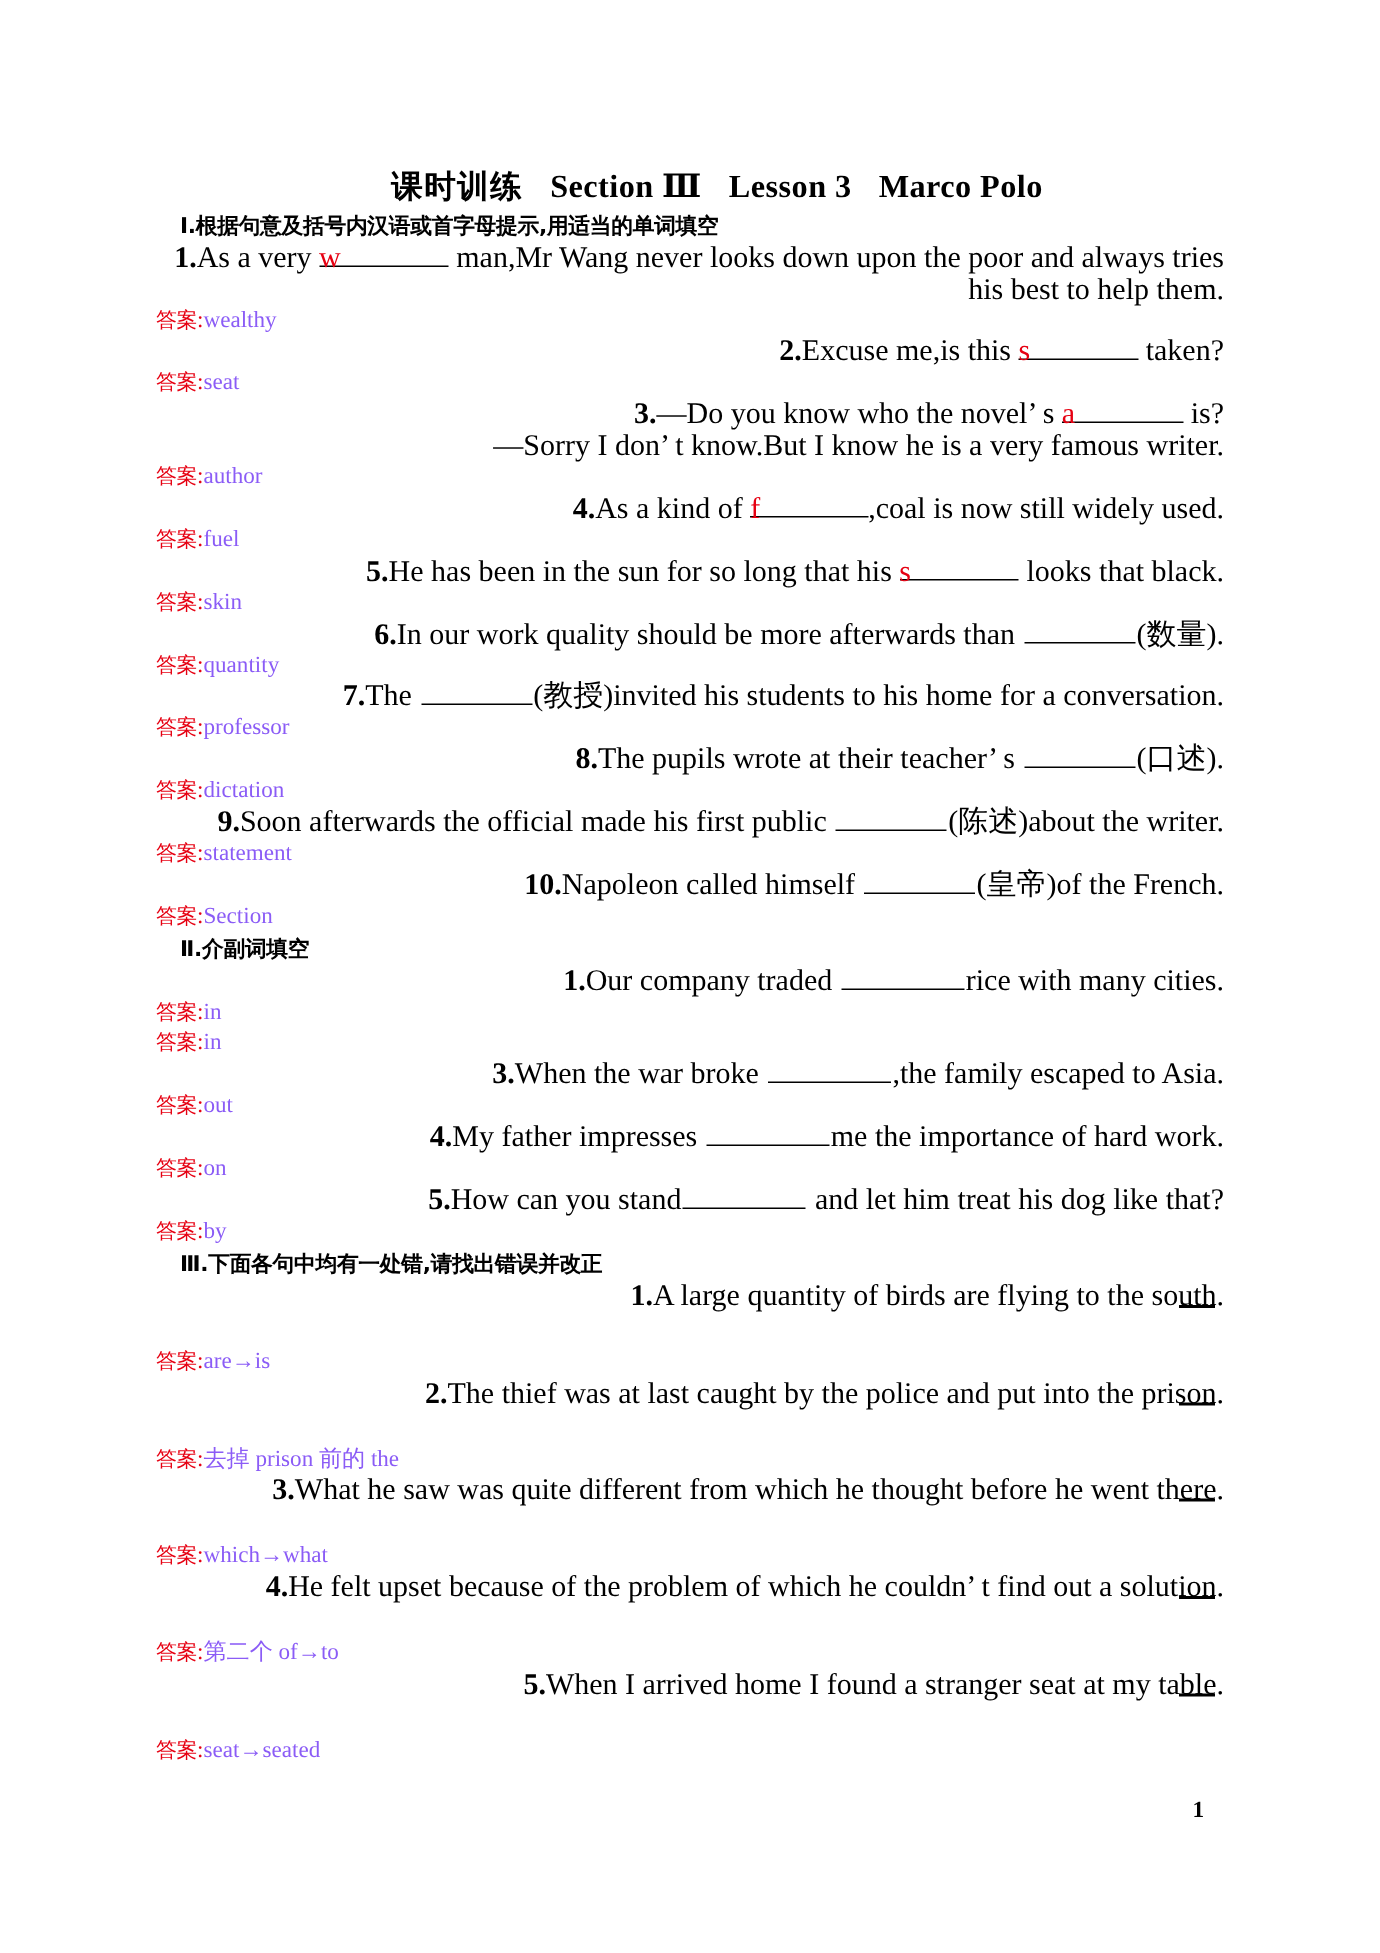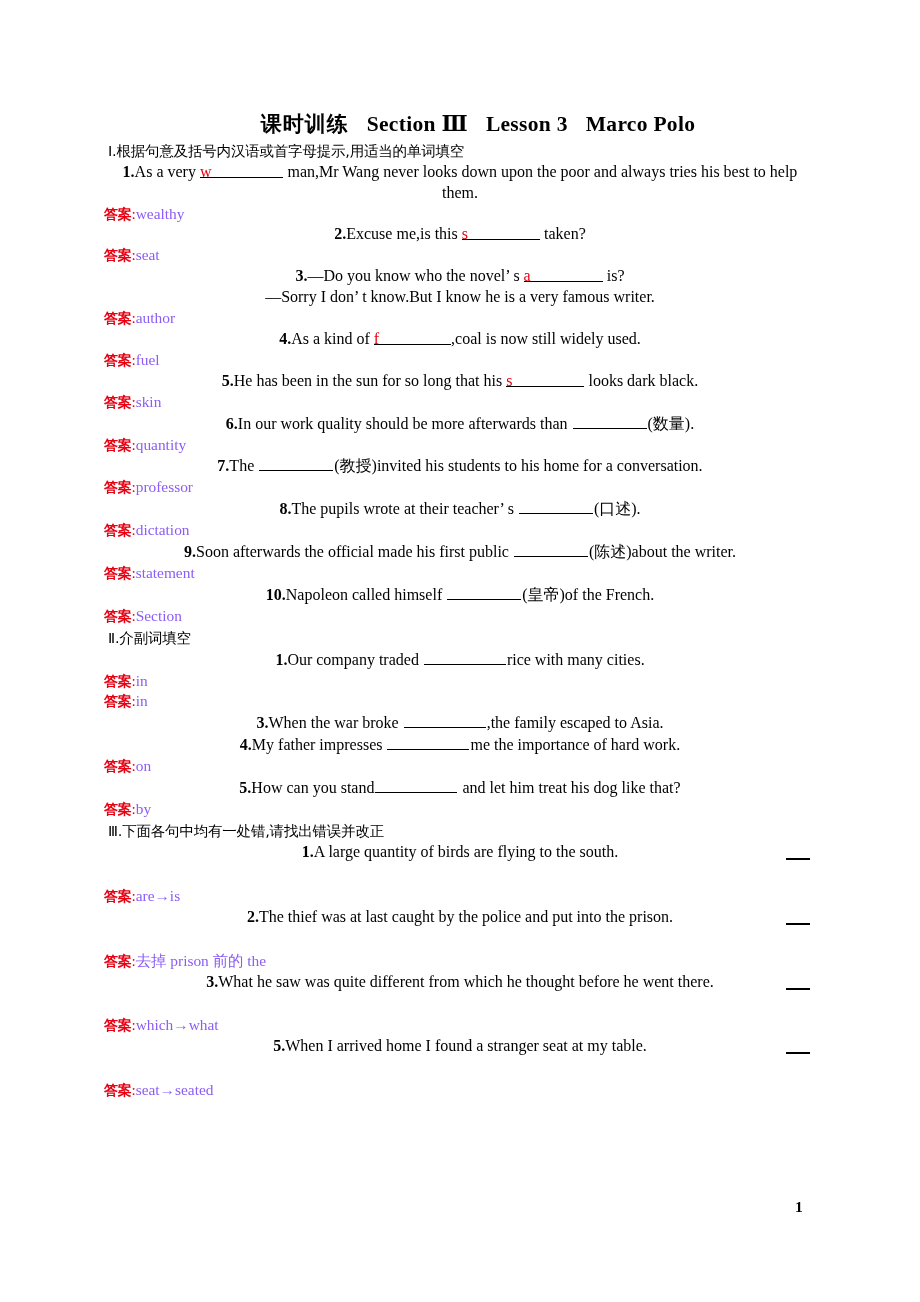--- a/index.html
+++ b/index.html
@@ -47,46 +47,46 @@
     font-weight: bold;
     font-size: 21px;
     letter-spacing: 1px;
   }
   .doc-title .gap { display: inline-block; width: 18px; }
 
   
   .sec-head {
     font-family: "DejaVu Sans", sans-serif;
     font-size: 14.5px;
-    font-weight: normal;
+    font-weight: bold;
     line-height: 21px;
-    margin: 1px 0 0 4px;
+    margin: 1px 0 0 16px;
     white-space: nowrap;
     letter-spacing: -0.2px;
   }
 
   
   .qline {
-    font-size: 16px;
+    font-size: 20px;
     line-height: 20.9px;
     margin: 0;
-    text-align: center;
+    text-align: right;
   }
   .qline .num {
     font-weight: bold;
   }
   .aline {
     font-size: 15.4px;
     line-height: 20.9px;
     margin: 0;
   }
   .ans-label {
     color: #e60012;
     font-family: "DejaVu Sans", sans-serif;
-    font-weight: bold;
+    font-weight: normal;
     font-size: 14px;
     letter-spacing: -0.3px;
   }
   .ans-colon { color: #e60012; }
   .ans-text { color: #8b5cf6; }
 
   
   .blank {
     display: inline-block;
     border-bottom: 1.3px solid #000;
@@ -146,21 +146,21 @@
     <p class="qline"><span class="num">2.</span><span>Excuse me,is this </span><span class="hintblank"><span class="hint">s</span><span style="display:inline-block;width:72px"></span></span><span> taken?</span></p>
     <p class="aline"><span class="ans-label">答案</span><span class="ans-colon">:</span><span class="ans-text">seat</span></p>
 
     <p class="qline"><span class="num">3.</span><span>—Do you know who the novel’ s </span><span class="hintblank"><span class="hint">a</span><span style="display:inline-block;width:72px"></span></span><span> is?</span></p>
     <p class="qline">—Sorry I don’ t know.But I know he is a very famous writer.</p>
     <p class="aline"><span class="ans-label">答案</span><span class="ans-colon">:</span><span class="ans-text">author</span></p>
 
     <p class="qline"><span class="num">4.</span><span>As a kind of </span><span class="hintblank"><span class="hint">f</span><span style="display:inline-block;width:72px"></span></span><span>,coal is now still widely used.</span></p>
     <p class="aline"><span class="ans-label">答案</span><span class="ans-colon">:</span><span class="ans-text">fuel</span></p>
 
-    <p class="qline"><span class="num">5.</span><span>He has been in the sun for so long that his </span><span class="hintblank"><span class="hint">s</span><span style="display:inline-block;width:72px"></span></span><span> looks dark black.</span></p>
+    <p class="qline"><span class="num">5.</span><span>He has been in the sun for so long that his </span><span class="hintblank"><span class="hint">s</span><span style="display:inline-block;width:72px"></span></span><span> looks that black.</span></p>
     <p class="aline"><span class="ans-label">答案</span><span class="ans-colon">:</span><span class="ans-text">skin</span></p>
 
     <p class="qline"><span class="num">6.</span><span>In our work quality should be more afterwards than </span><span class="blank w-short"></span><span>(数量).</span></p>
     <p class="aline"><span class="ans-label">答案</span><span class="ans-colon">:</span><span class="ans-text">quantity</span></p>
 
     <p class="qline"><span class="num">7.</span><span>The </span><span class="blank w-short"></span><span>(教授)invited his students to his home for a conversation.</span></p>
     <p class="aline"><span class="ans-label">答案</span><span class="ans-colon">:</span><span class="ans-text">professor</span></p>
 
     <p class="qline"><span class="num">8.</span><span>The pupils wrote at their teacher’ s </span><span class="blank w-short"></span><span>(口述).</span></p>
     <p class="aline"><span class="ans-label">答案</span><span class="ans-colon">:</span><span class="ans-text">dictation</span></p>
@@ -172,20 +172,21 @@
     <p class="aline"><span class="ans-label">答案</span><span class="ans-colon">:</span><span class="ans-text">Section</span></p>
 
     <div class="sec-head">Ⅱ.介副词填空</div>
 
     <p class="qline"><span class="num">1.</span><span>Our company traded </span><span class="blank w-med"></span><span>rice with many cities.</span></p>
     <p class="aline"><span class="ans-label">答案</span><span class="ans-colon">:</span><span class="ans-text">in</span></p>
 
     <p class="aline"><span class="ans-label">答案</span><span class="ans-colon">:</span><span class="ans-text">in</span></p>
 
     <p class="qline"><span class="num">3.</span><span>When the war broke </span><span class="blank w-med"></span><span>,the family escaped to Asia.</span></p>
+    <p class="aline"><span class="ans-label">答案</span><span class="ans-colon">:</span><span class="ans-text">out</span></p>
 
     <p class="qline"><span class="num">4.</span><span>My father impresses </span><span class="blank w-med"></span><span>me the importance of hard work.</span></p>
     <p class="aline"><span class="ans-label">答案</span><span class="ans-colon">:</span><span class="ans-text">on</span></p>
 
     <p class="qline"><span class="num">5.</span><span>How can you stand</span><span class="blank w-med"></span><span> and let him treat his dog like that?</span></p>
     <p class="aline"><span class="ans-label">答案</span><span class="ans-colon">:</span><span class="ans-text">by</span></p>
 
     <div class="sec-head">Ⅲ.下面各句中均有一处错,请找出错误并改正</div>
 
     <div class="corr-wrap">
@@ -205,20 +206,27 @@
     </div>
 
     <div class="corr-wrap">
       <p class="qline"><span class="num">3.</span><span>What he saw was quite different from which he thought before he went there.</span></p>
       <div class="corr-gap">
           <span class="dash" style="top:16px;"></span>
         </div>
       <p class="aline"><span class="ans-label">答案</span><span class="ans-colon">:</span><span class="ans-text">which→what</span></p>
     </div>
 
+    <div class="corr-wrap">
+      <p class="qline"><span class="num">4.</span><span>He felt upset because of the problem of which he couldn’ t find out a solution.</span></p>
+      <div class="corr-gap">
+          <span class="dash" style="top:16px;"></span>
+        </div>
+      <p class="aline"><span class="ans-label">答案</span><span class="ans-colon">:</span><span class="ans-text">第二个 of→to</span></p>
+    </div>
 
     <div class="corr-wrap">
       <p class="qline"><span class="num">5.</span><span>When I arrived home I found a stranger seat at my table.</span></p>
       <div class="corr-gap">
           <span class="dash" style="top:16px;"></span>
         </div>
       <p class="aline"><span class="ans-label">答案</span><span class="ans-colon">:</span><span class="ans-text">seat→seated</span></p>
     </div>
 
   </div>

